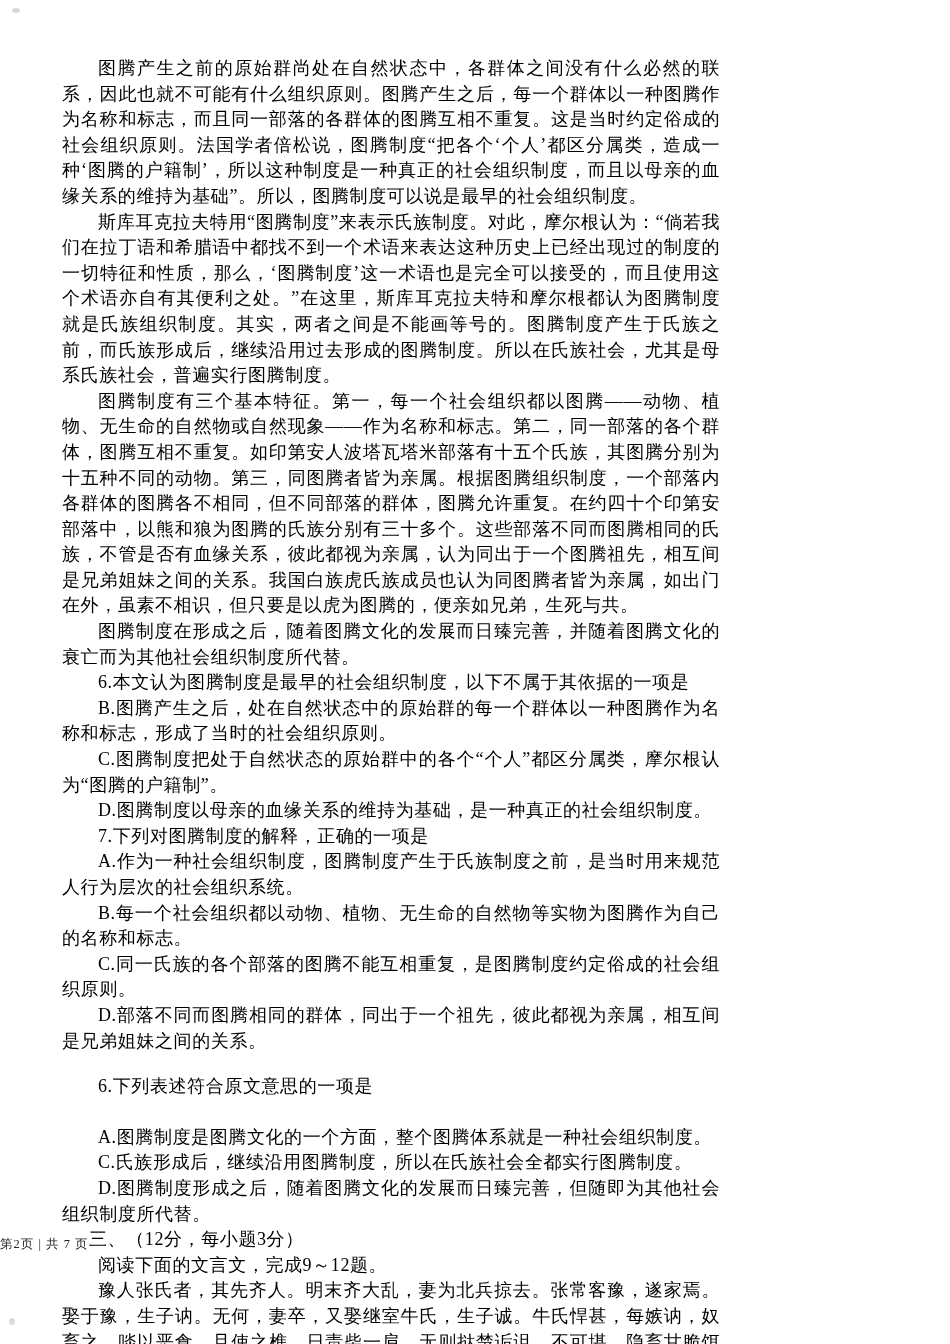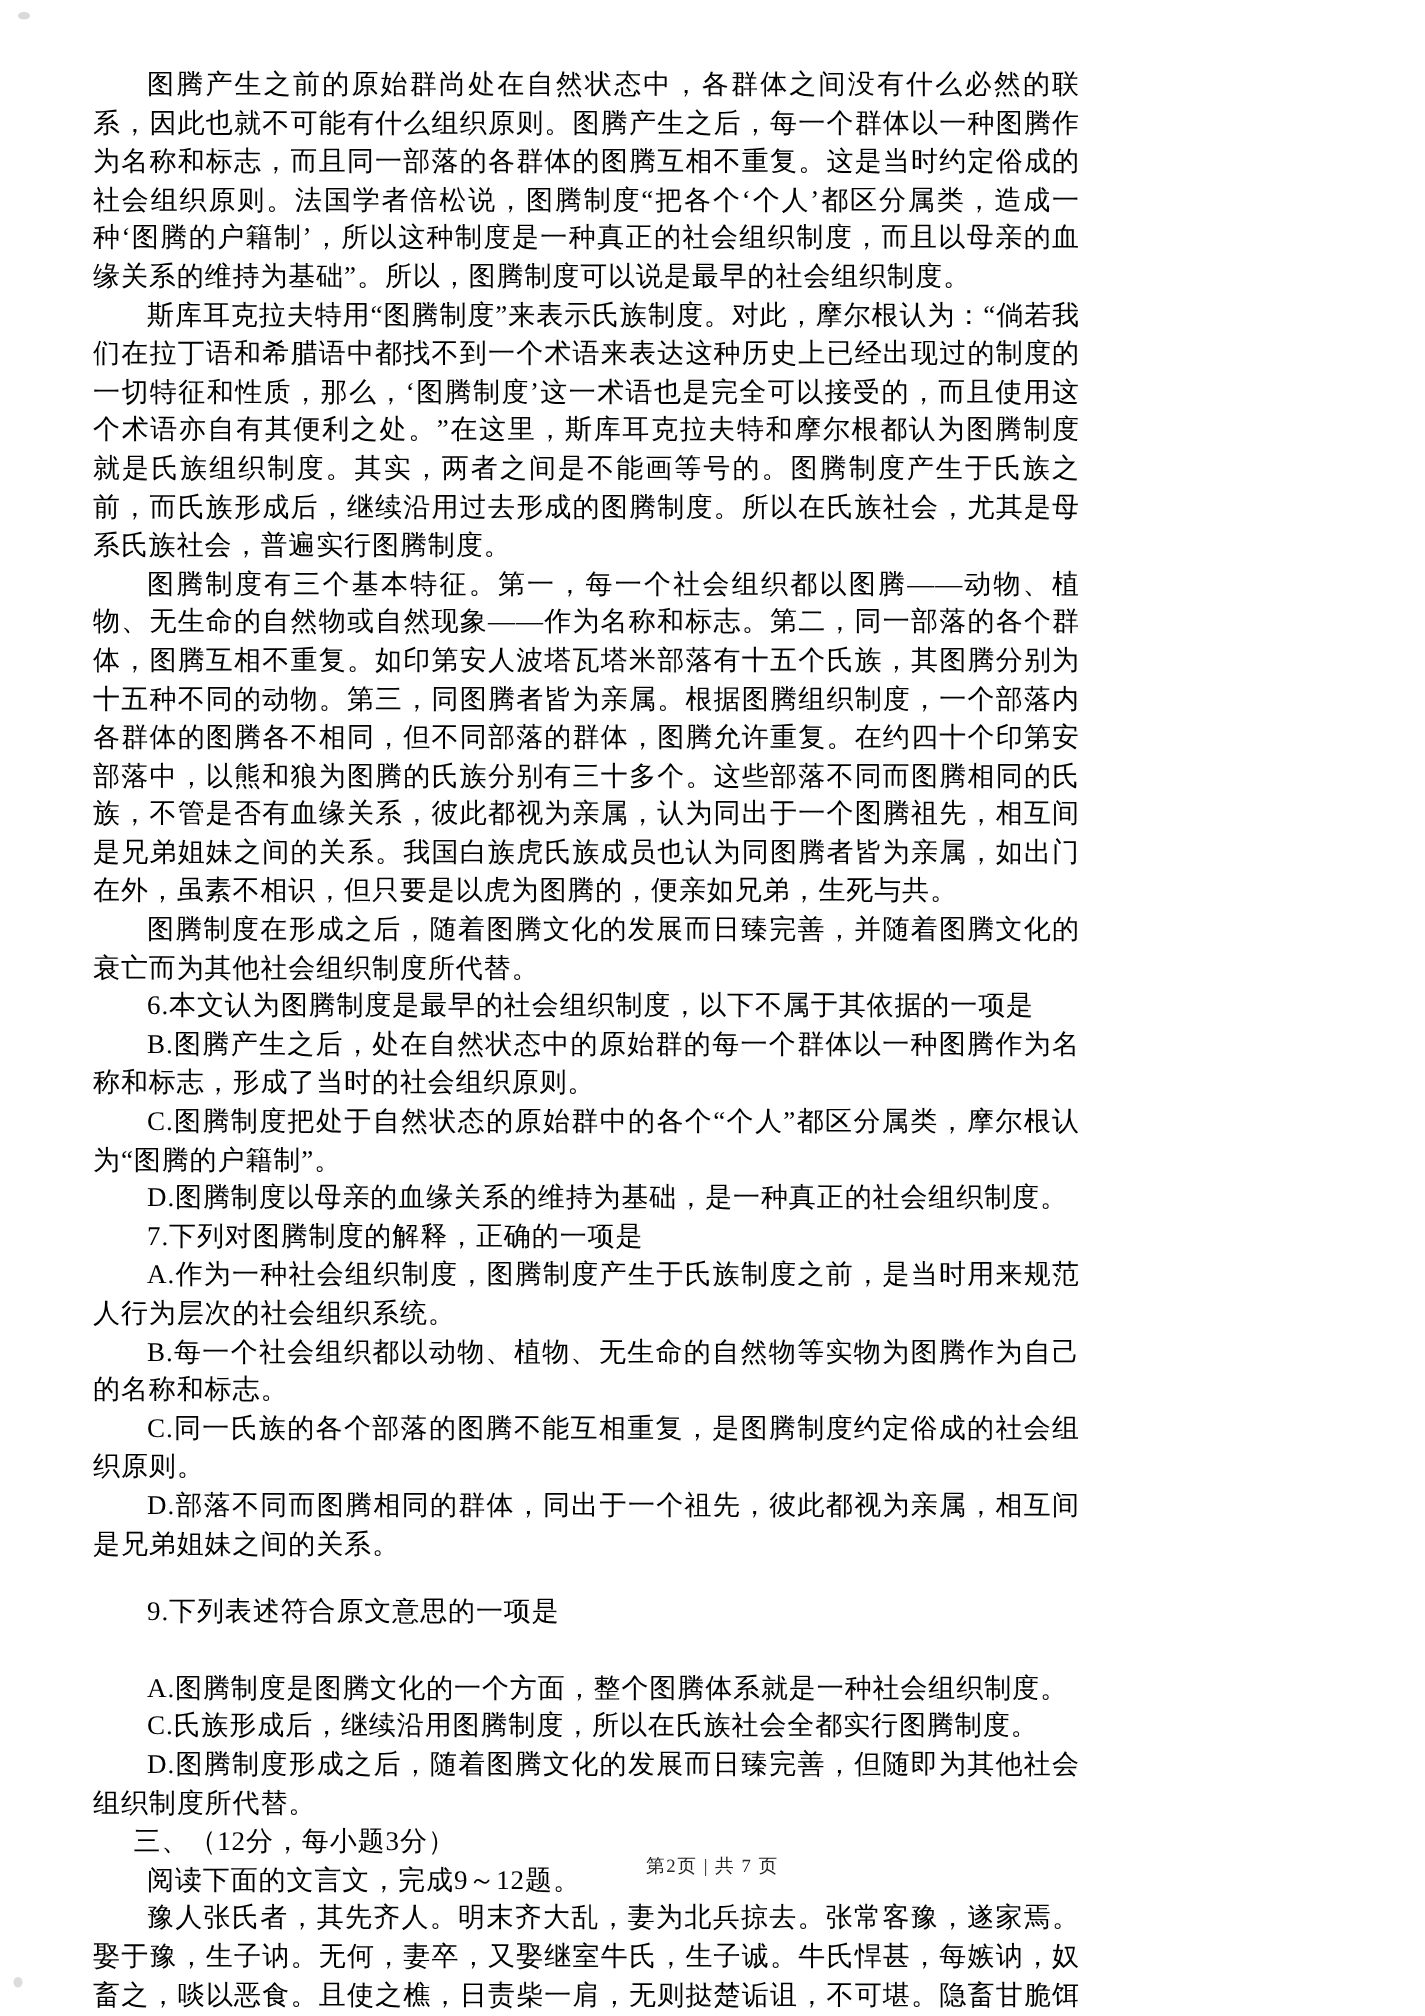--- a/index.html
+++ b/index.html
@@ -15,21 +15,21 @@
     color: #000000;
     font-family: "Liberation Serif", "DejaVu Serif", serif;
   }
   .sheet {
     position: absolute;
     top: 0;
     left: 0;
     width: 782px;
     height: 1344px;
     box-sizing: border-box;
-    padding: 44px 62px 0 62px;
+    padding: 56px 62px 0 62px;
   }
   .sheet p {
     margin: 0;
     font-size: 18px;
     line-height: 25.6px;
     letter-spacing: 0.6px;
     text-align: justify;
     text-indent: 2em;
     word-break: break-all;
   }
@@ -45,21 +45,20 @@
     -webkit-text-emphasis: filled dot;
     -webkit-text-emphasis-position: under right;
     text-emphasis: filled dot;
     text-emphasis-position: under right;
   }
   .footer {
     position: absolute;
     top: 1236px;
     left: 0;
     width: 100%;
-    text-align: center;
     font-size: 12.5px;
     letter-spacing: 1px;
     color: #222222;
   }
   .artifact {
     position: absolute;
     background: #b9b9b9;
     border-radius: 50%;
   }
   .artifact-top-left { left: 12px; top: 8px; width: 8px; height: 5px; opacity: .55; }
@@ -79,21 +78,21 @@
   <p>B.图腾产生之后，处在自然状态中的原始群的每一个群体以一种图腾作为名称和标志，形成了当时的社会组织原则。</p>
   <p>C.图腾制度把处于自然状态的原始群中的各个“个人”都区分属类，摩尔根认为“图腾的户籍制”。</p>
   <p>D.图腾制度以母亲的血缘关系的维持为基础，是一种真正的社会组织制度。</p>
 
   <p>7.下列对图腾制度的解释，正确的一项是</p>
   <p>A.作为一种社会组织制度，图腾制度产生于氏族制度之前，是当时用来规范人行为层次的社会组织系统。</p>
   <p>B.每一个社会组织都以动物、植物、无生命的自然物等实物为图腾作为自己的名称和标志。</p>
   <p>C.同一氏族的各个部落的图腾不能互相重复，是图腾制度约定俗成的社会组织原则。</p>
   <p>D.部落不同而图腾相同的群体，同出于一个祖先，彼此都视为亲属，相互间是兄弟姐妹之间的关系。</p>
 
-  <p class="q8-stem">9.下列表述符合原文意思的一项是</p>
+  <p class="q8-stem">6.下列表述符合原文意思的一项是</p>
   <p>A.图腾制度是图腾文化的一个方面，整个图腾体系就是一种社会组织制度。</p>
   <p>C.氏族形成后，继续沿用图腾制度，所以在氏族社会全都实行图腾制度。</p>
   <p>D.图腾制度形成之后，随着图腾文化的发展而日臻完善，但随即为其他社会组织制度所代替。</p>
 
   <p class="sec-header">三、（12分，每小题3分）</p>
   <p>阅读下面的文言文，完成9～12题。</p>
   <p><span>豫人张氏者，其先齐人。明末齐大乱，妻为北兵掠去。张常客豫，遂家焉。娶于豫，生子讷。无何，妻卒，又娶继室牛氏，生子诚。牛氏悍甚，每嫉讷，奴</span><span class="emph">畜</span><span>之，</span><span class="emph">啖</span><span>以恶食。且使之樵，日责柴一肩，无则挞楚诟诅，不可堪。隐畜甘脆</span><span class="emph">饵</span><span>诚，使从塾师读。</span></p>
 
 </div>
 

